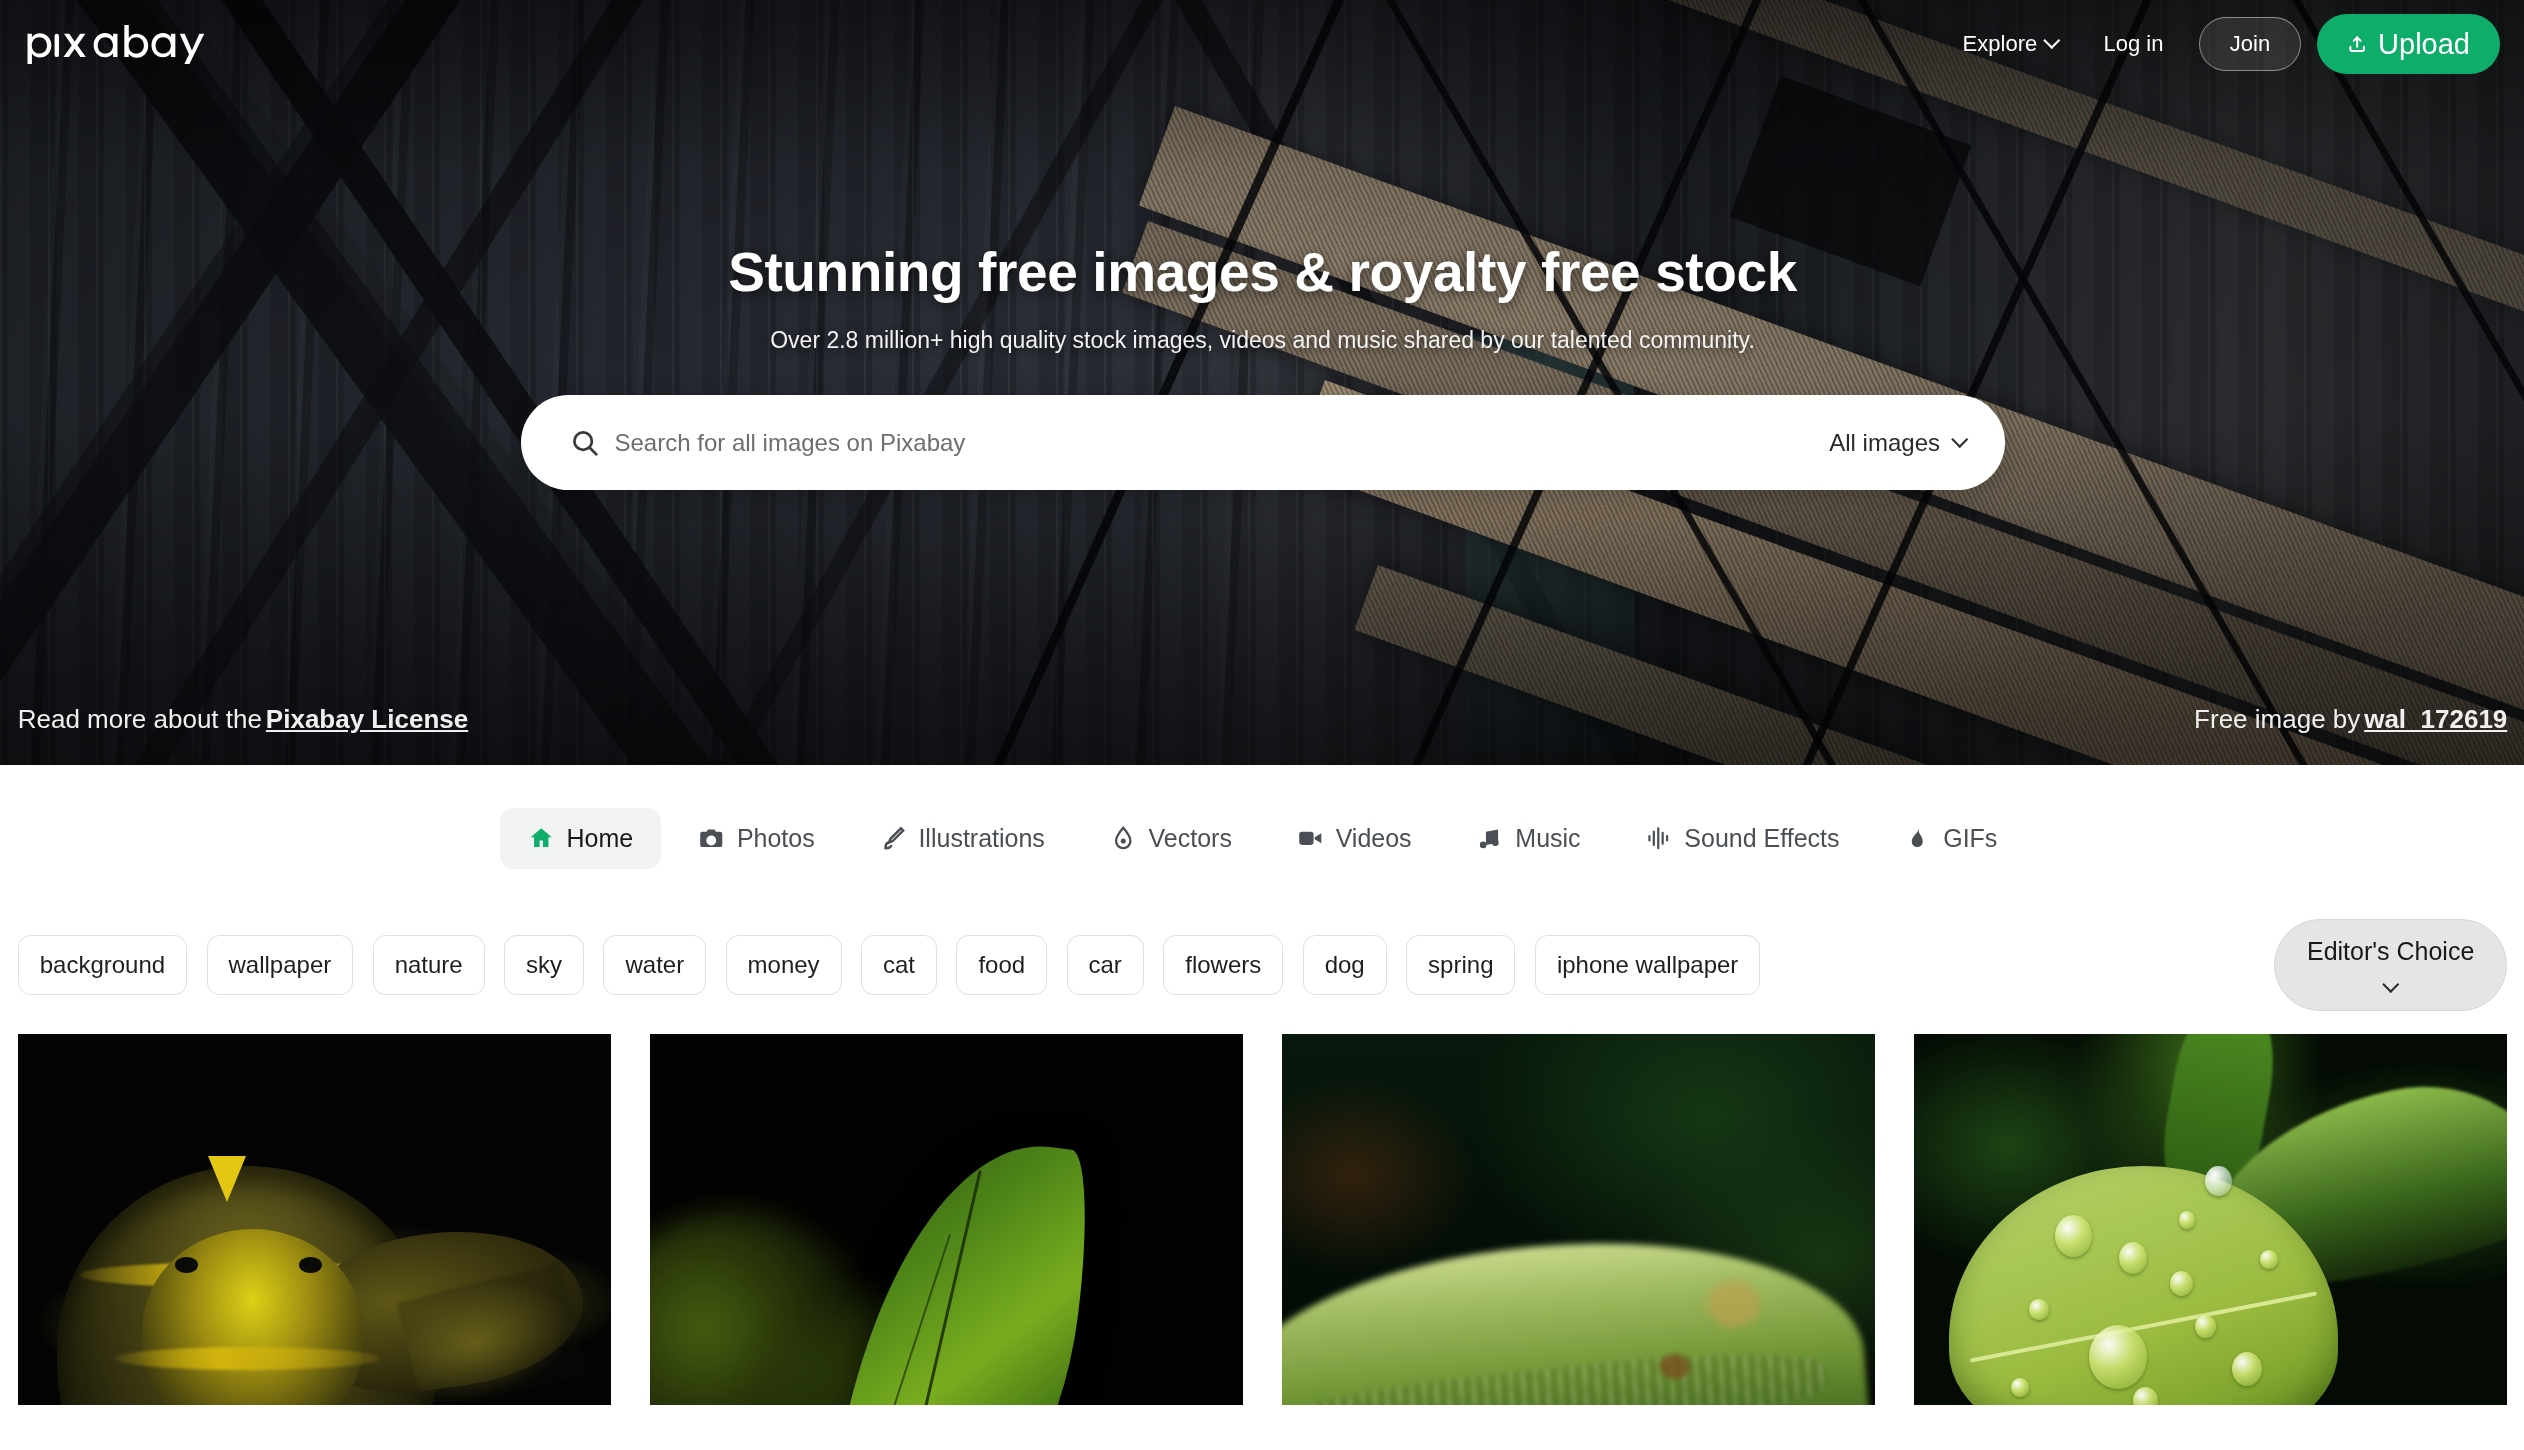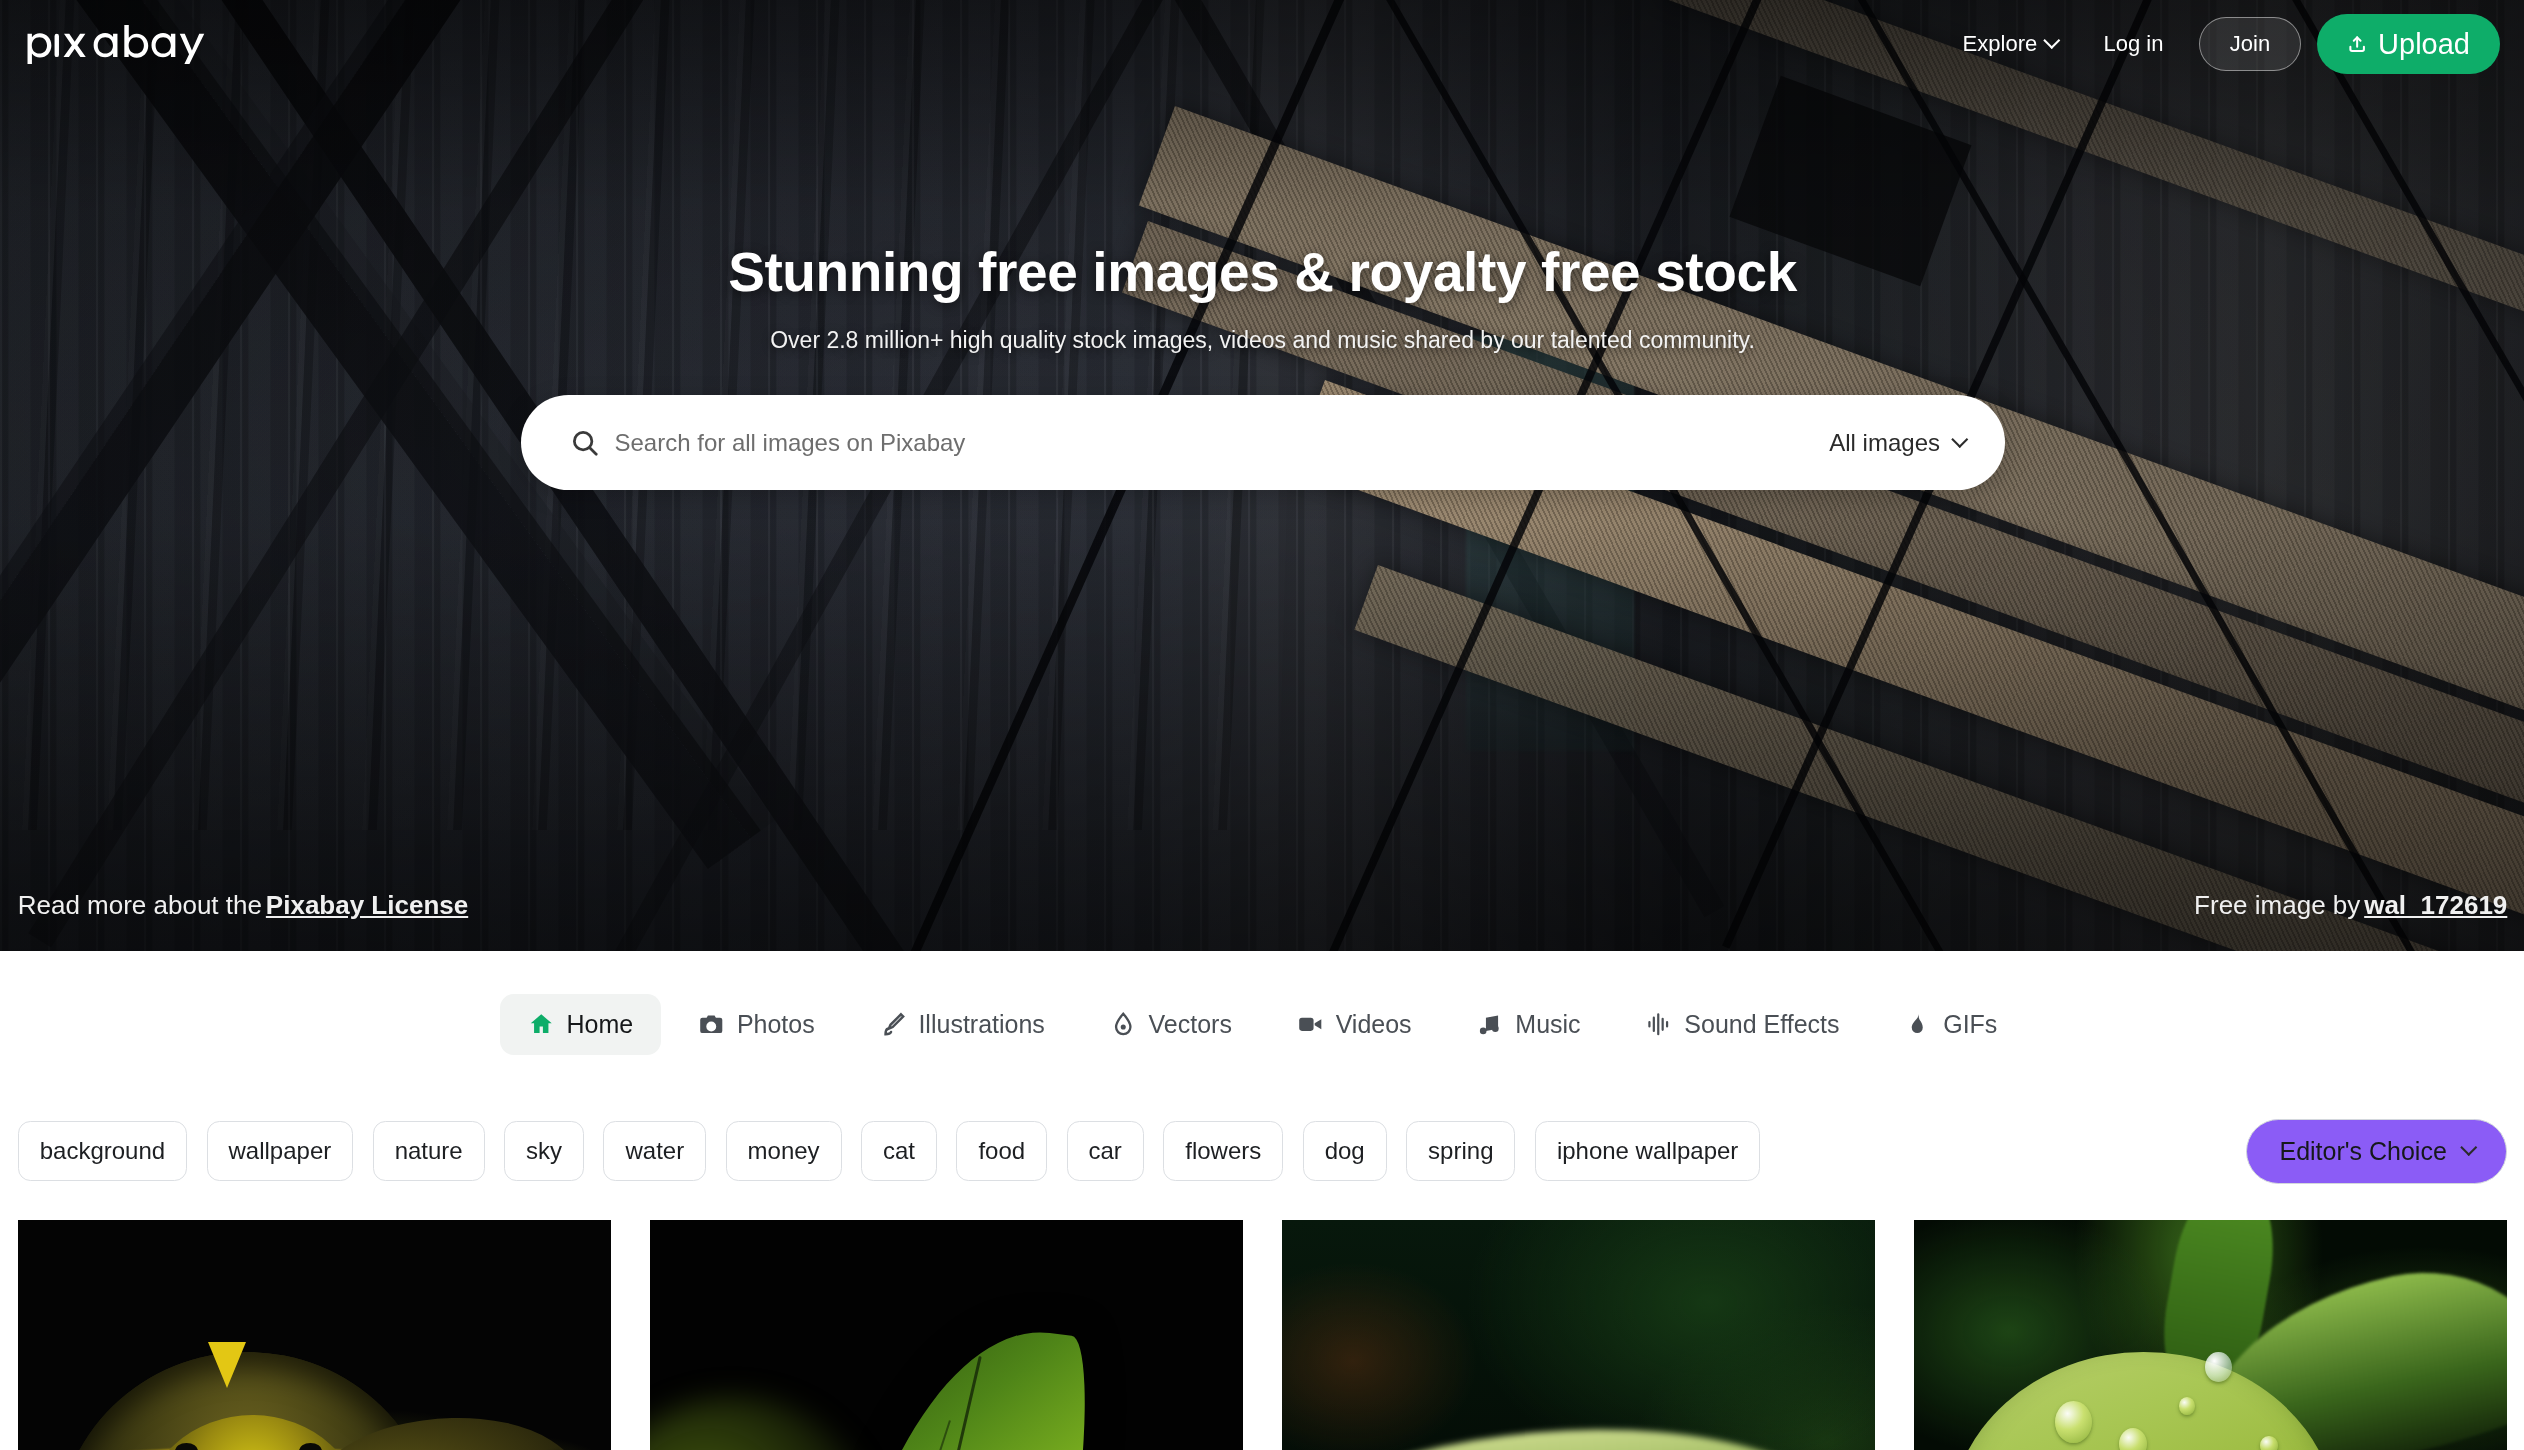--- a/index.html
+++ b/index.html
@@ -6,21 +6,21 @@
   html, body {
     width: 2525px; height: 1450px;
     background: #ffffff;
     font-family: "Liberation Sans", sans-serif;
     overflow: hidden;
   }
 
   
   .hero {
     position: relative;
-    width: 2525px; height: 951px;
+    width: 2525px; height: 765px;
     overflow: hidden;
     background: #6d28d9;
   }
   .hero-photo { position: absolute; inset: 0; overflow: hidden; }
 
   
   .facade-base {
     position: absolute; inset: 0;
     background:
       linear-gradient(90deg,
@@ -203,21 +203,21 @@
   }
   .tag {
     border: 0.9px solid #dcdfe3; border-radius: 12.4px;
     padding: 15px 21px; font-size: 24px; color: #1d1f22;
     background: #fff; cursor: pointer; white-space: nowrap;
   }
   .editors {
     margin-left: auto; display: flex; align-items: center; gap: 16px;
     border: 0.9px solid #d3d7dc; border-radius: 882px;
     padding: 17px 32px; font-size: 25px; color: #16181a;
-    background: #8b5cf6; cursor: pointer; white-space: nowrap;
+    background: #e5e5e5; cursor: pointer; white-space: nowrap; flex-direction: column;
   }
 
   
   .grid { display: flex; gap: 39px; padding: 0 17.7px; margin-top: 16px; }
   .cell { width: 613px; height: 371px; overflow: hidden; position: relative; cursor: pointer; }
 
   
   .t1 { background: #050505; }
   .t1 .bg-bokeh {
     position: absolute; inset: 0;

